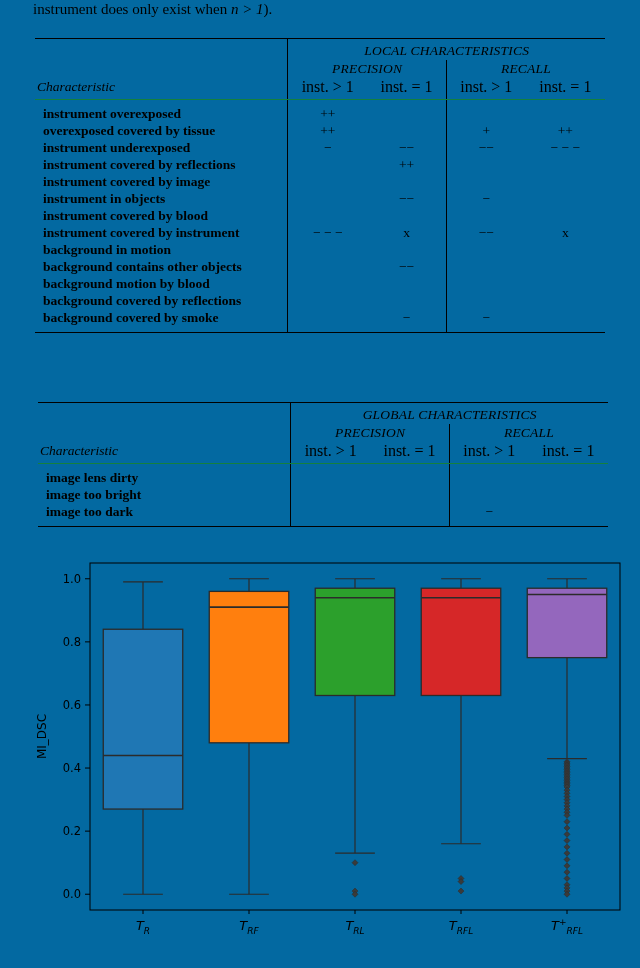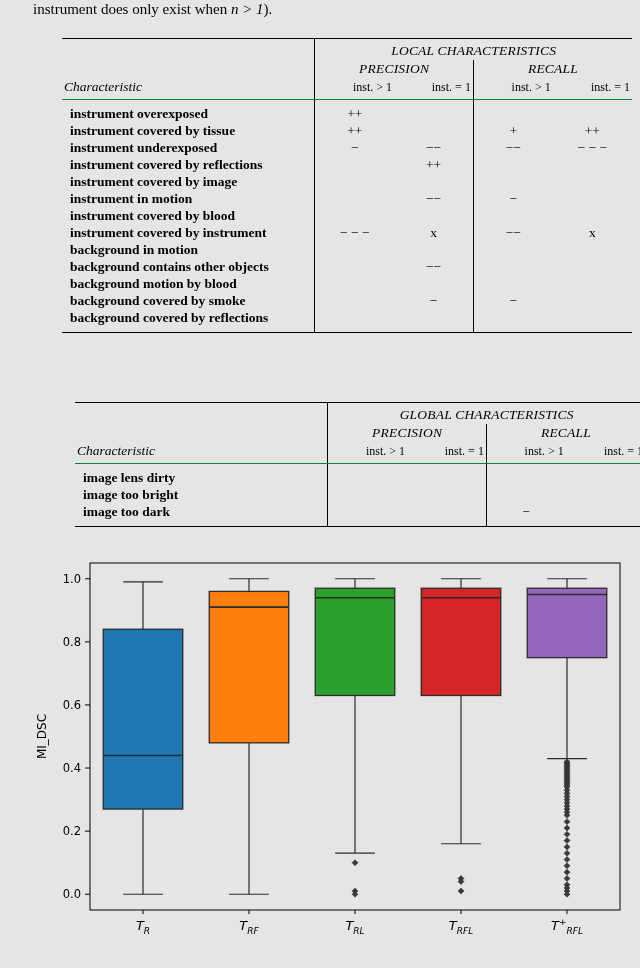--- a/index.html
+++ b/index.html
@@ -1,31 +1,31 @@
 <!DOCTYPE html>
 <html><head>
 <meta charset="utf-8">
 <style>
   html,body{margin:0;padding:0;background:#ffffff;}
   body{width:640px;height:968px;font-family:"Liberation Serif",serif;color:#000;}
-  .page{position:relative;width:640px;height:968px;background:#e5e5e5;overflow:hidden;}
+  .page{position:relative;width:640px;height:968px;background:#0369a1;overflow:hidden;}
 
   .intro{position:absolute;top:0px;left:33px;margin:0;font-size:15px;line-height:18px;}
   .mathit{font-style:italic;}
 
   table.char-table{border-collapse:collapse;table-layout:fixed;width:570px;
-    border-top:1.6px solid #000;border-bottom:1.6px solid #000;font-size:13.5px;margin-left:27px;}
+    border-top:1.6px solid #000;border-bottom:1.6px solid #000;font-size:13.5px;}
   .t-local{position:absolute;top:38px;left:35px;}
-  .t-global{position:absolute;top:402px;left:48px;}
+  .t-global{position:absolute;top:402px;left:38px;}
   .char-table col.c-lbl{width:252px;}
   .char-table col.c-s{width:79px;}
   .char-table th,.char-table td{padding:0 2px;line-height:18px;font-weight:normal;vertical-align:bottom;}
   .group-title,.metric{text-align:center;font-style:italic;font-weight:bold;font-size:13.5px;letter-spacing:.2px;}
   .char-h{text-align:left;font-style:italic;font-weight:bold;padding-left:2px;}
-  .sub{text-align:right;font-size:12px;}
+  .sub{text-align:center;font-size:16px;}
   tr.title-row th{padding-top:3px;}
   tr.subhead th{border-bottom:1px solid #15803d;padding-bottom:3px;}
   .vl{border-left:1px solid #000;}
   .char-table tbody td{line-height:17px;}
   .char-table tbody td.lbl{text-align:left;padding-left:8px;white-space:nowrap;font-weight:bold;}
   .char-table tbody td.sym{text-align:center;white-space:nowrap;}
   .char-table tbody tr:first-child td{padding-top:5px;}
   .char-table tbody tr:last-child td{padding-bottom:6px;}
 
   .fig{position:absolute;top:548px;left:30px;margin:0;}
@@ -68,21 +68,21 @@
     </thead>
     <tbody id="local-tbody">
         <tr>
           <td class="lbl">instrument overexposed</td>
           <td class="sym vl">++</td>
           <td class="sym"></td>
           <td class="sym vl"></td>
           <td class="sym"></td>
         </tr>
         <tr>
-          <td class="lbl">instrument covered by tissue</td>
+          <td class="lbl">overexposed covered by tissue</td>
           <td class="sym vl">++</td>
           <td class="sym"></td>
           <td class="sym vl">+</td>
           <td class="sym">++</td>
         </tr>
         <tr>
           <td class="lbl">instrument underexposed</td>
           <td class="sym vl">−</td>
           <td class="sym">−−</td>
           <td class="sym vl">−−</td>
@@ -96,21 +96,21 @@
           <td class="sym"></td>
         </tr>
         <tr>
           <td class="lbl">instrument covered by image</td>
           <td class="sym vl"></td>
           <td class="sym"></td>
           <td class="sym vl"></td>
           <td class="sym"></td>
         </tr>
         <tr>
-          <td class="lbl">instrument in motion</td>
+          <td class="lbl">instrument in objects</td>
           <td class="sym vl"></td>
           <td class="sym">−−</td>
           <td class="sym vl">−</td>
           <td class="sym"></td>
         </tr>
         <tr>
           <td class="lbl">instrument covered by blood</td>
           <td class="sym vl"></td>
           <td class="sym"></td>
           <td class="sym vl"></td>
@@ -138,31 +138,31 @@
           <td class="sym"></td>
         </tr>
         <tr>
           <td class="lbl">background motion by blood</td>
           <td class="sym vl"></td>
           <td class="sym"></td>
           <td class="sym vl"></td>
           <td class="sym"></td>
         </tr>
         <tr>
+          <td class="lbl">background covered by reflections</td>
+          <td class="sym vl"></td>
+          <td class="sym"></td>
+          <td class="sym vl"></td>
+          <td class="sym"></td>
+        </tr>
+        <tr>
           <td class="lbl">background covered by smoke</td>
           <td class="sym vl"></td>
           <td class="sym">−</td>
           <td class="sym vl">−</td>
-          <td class="sym"></td>
-        </tr>
-        <tr>
-          <td class="lbl">background covered by reflections</td>
-          <td class="sym vl"></td>
-          <td class="sym"></td>
-          <td class="sym vl"></td>
           <td class="sym"></td>
         </tr>
       </tbody>
   </table>
 
   <table class="char-table t-global">
     <colgroup>
         <col class="c-lbl">
         <col class="c-s">
         <col class="c-s">

